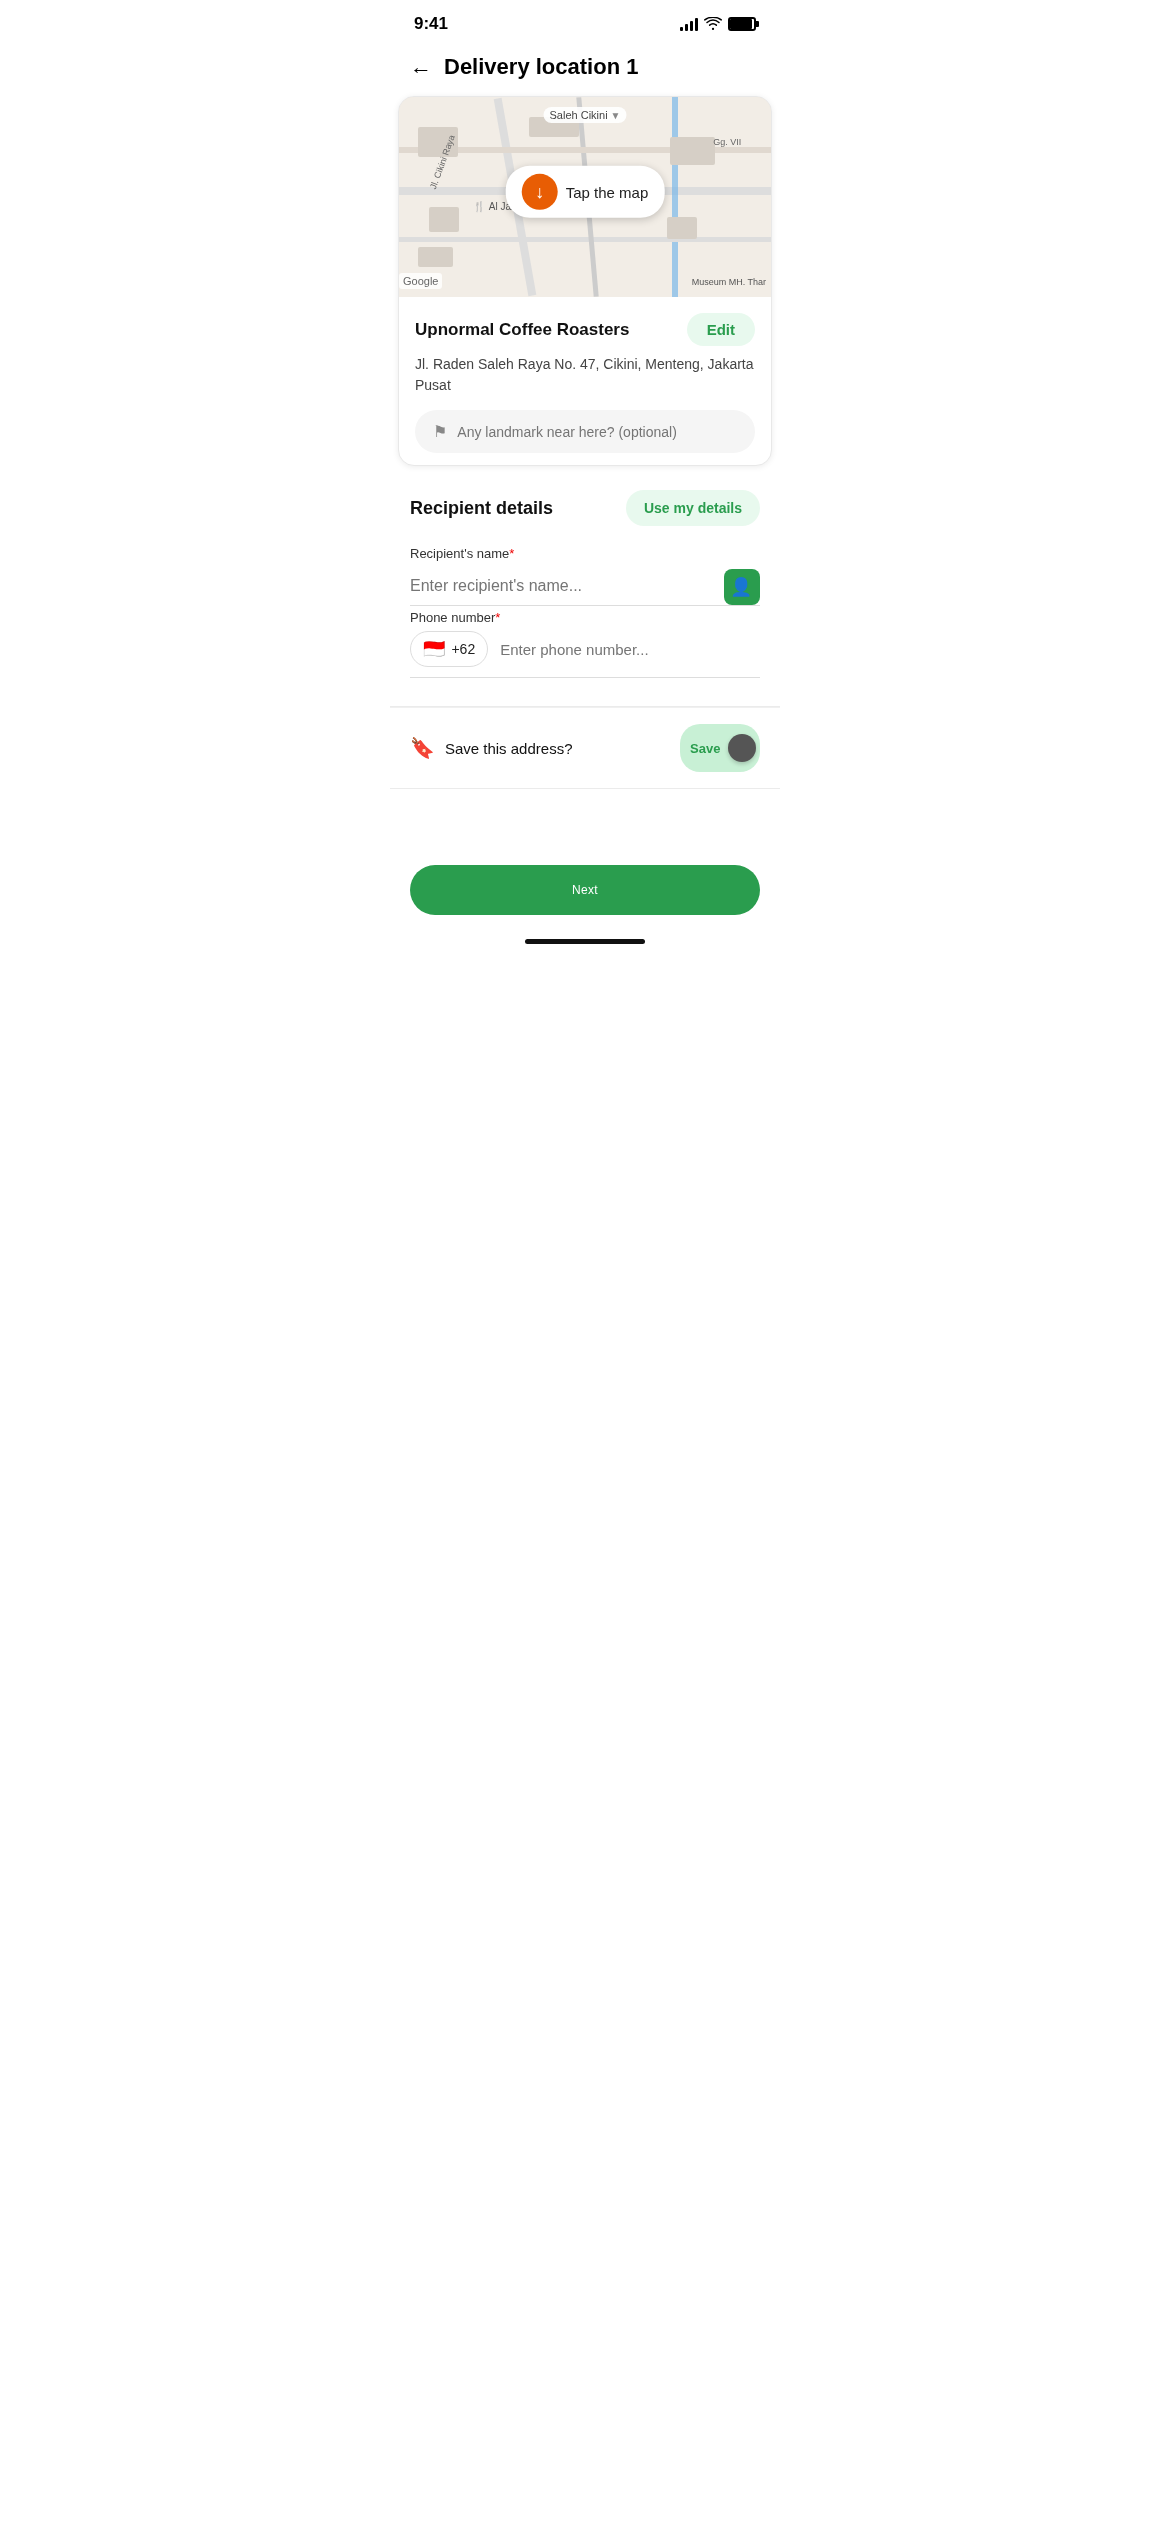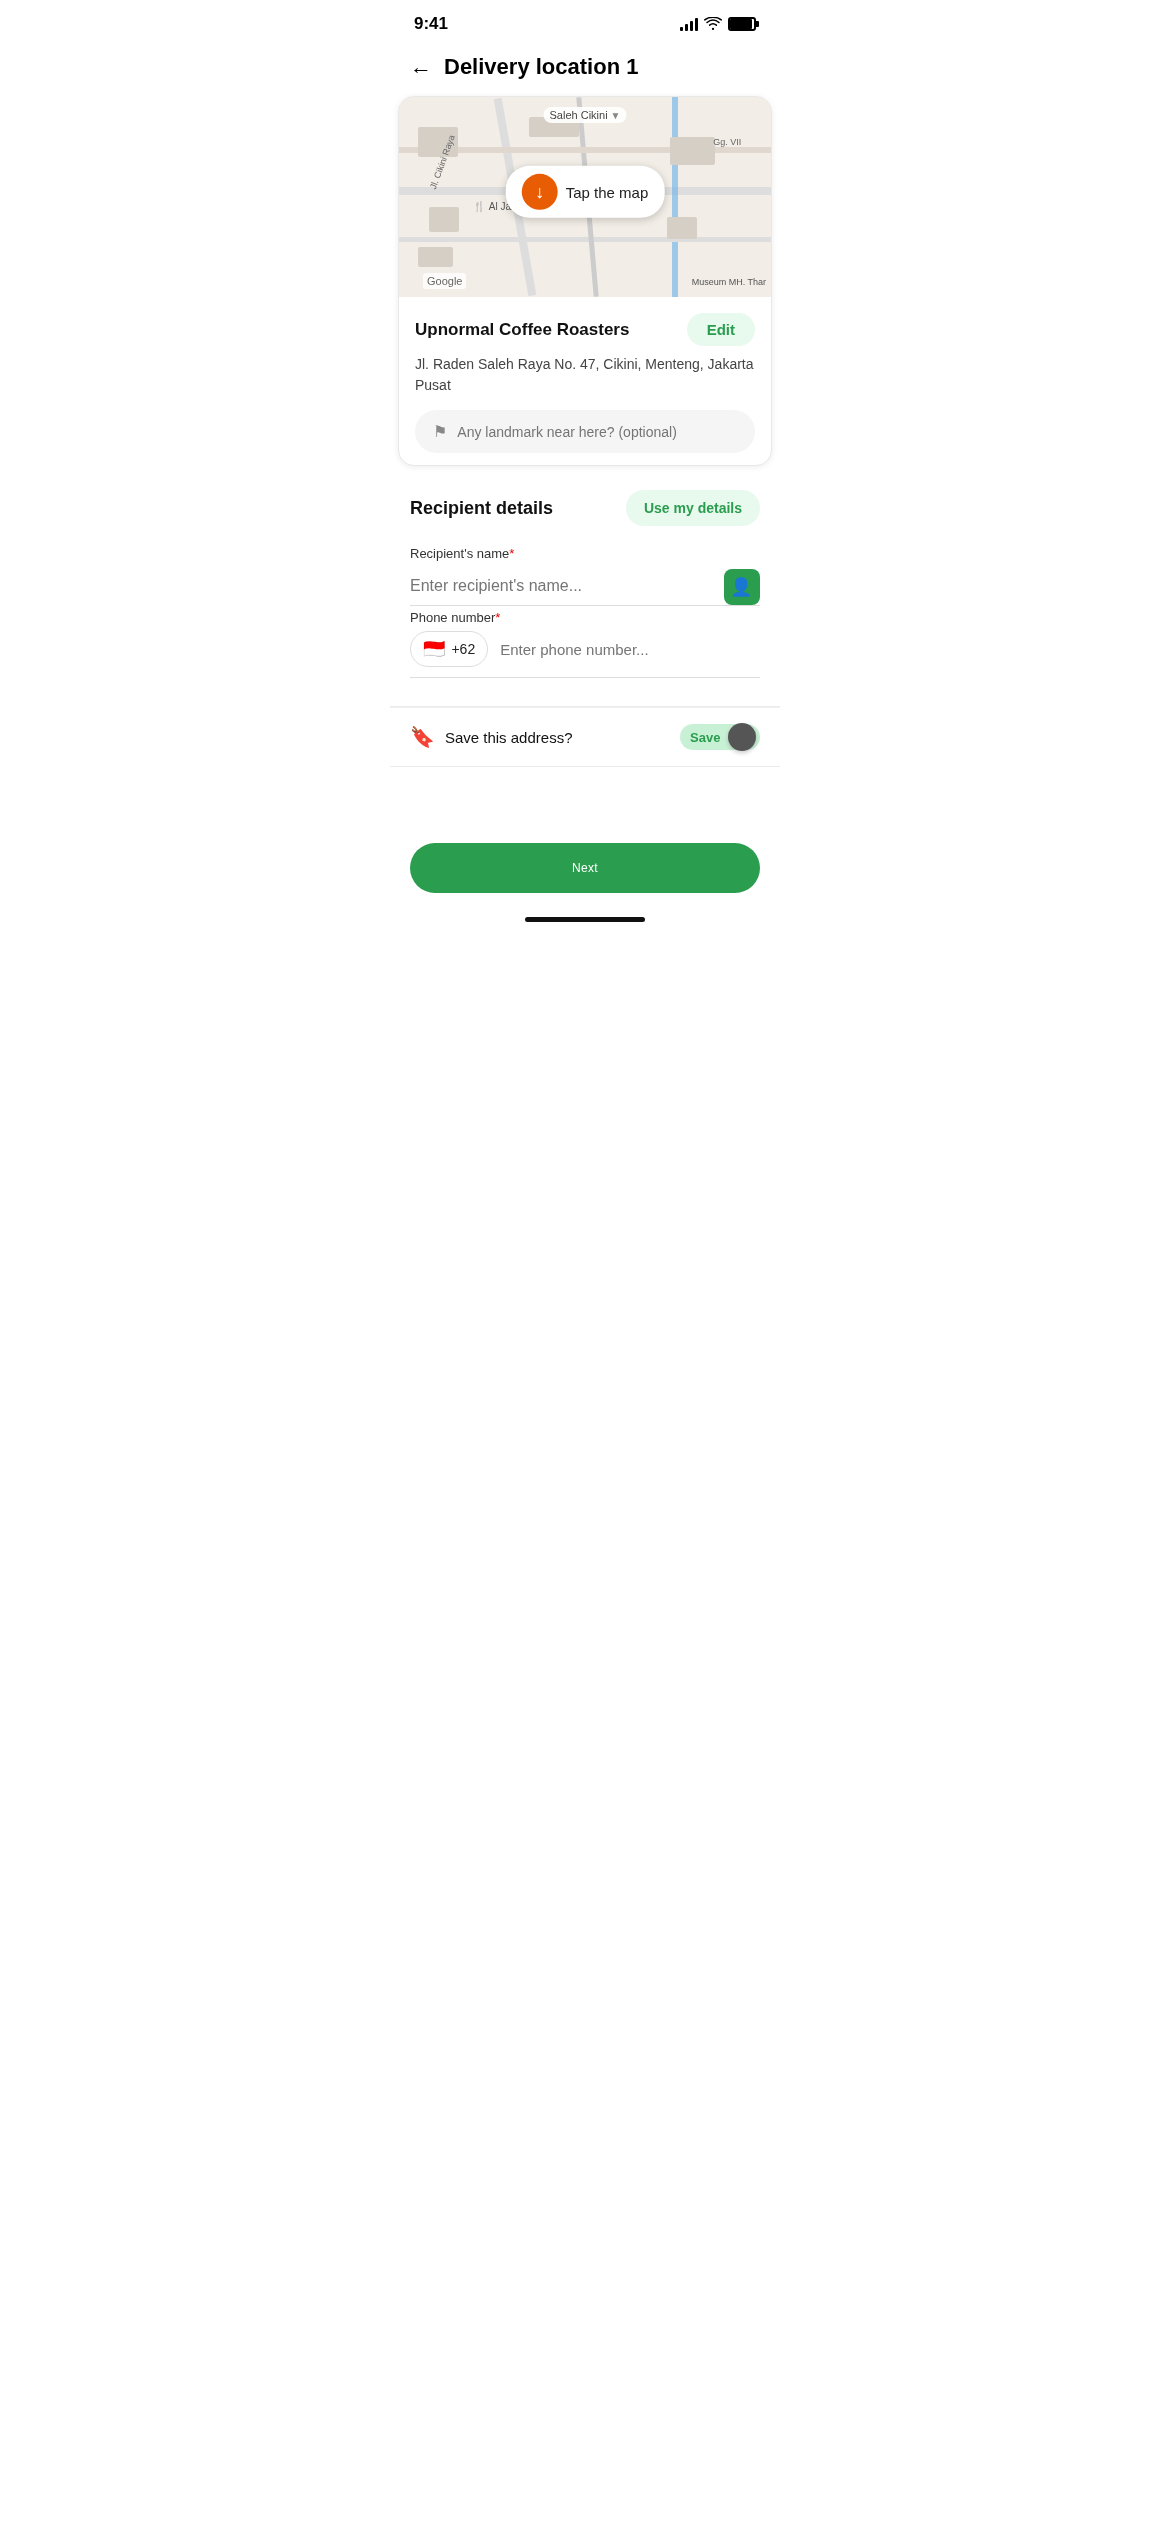--- a/index.html
+++ b/index.html
@@ -232,21 +232,21 @@
       top: 20%;
       right: 8%;
       font-size: 9px;
       color: #666;
     }
 
     
     .google-watermark {
       position: absolute;
       bottom: 8px;
-      left: 24px;
+      left: 0;
       font-size: 11px;
       color: #666;
       font-weight: 500;
       background: rgba(255,255,255,0.8);
       padding: 2px 4px;
       border-radius: 3px;
     }
 
     
     .tap-map-btn {
@@ -474,21 +474,21 @@
     .save-address-text {
       font-size: 15px;
       color: #111;
       font-weight: 500;
     }
 
     
     .toggle-btn {
       position: relative;
       width: 80px;
-      height: 26px;
+      height: 48px;
       background: #c8f0d5;
       border-radius: 20px;
       cursor: pointer;
       display: flex;
       align-items: center;
       padding: 0 6px;
     }
 
     .toggle-label {
       position: absolute;

